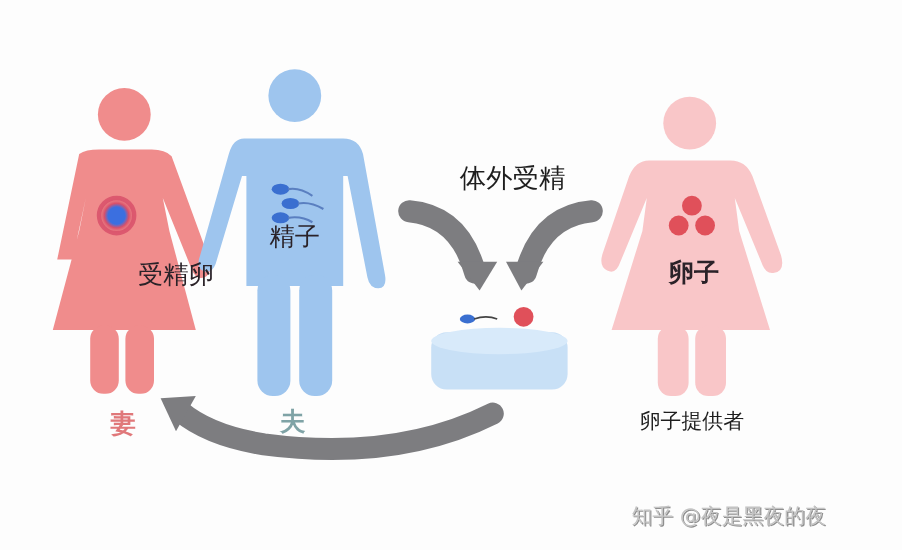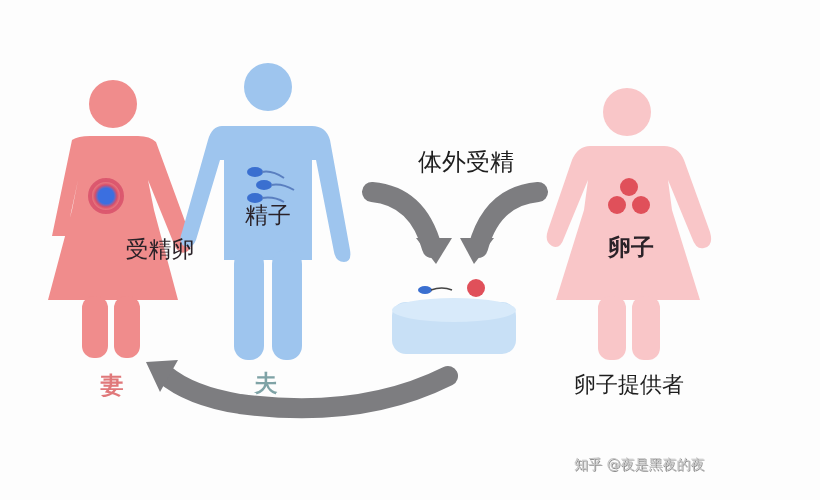--- a/index.html
+++ b/index.html
@@ -3,22 +3,22 @@
 <meta charset="utf-8">
 <style>
   html, body { margin: 0; padding: 0; }
   body { width: 820px; height: 500px; background: #fdfdfd; position: relative; overflow: hidden;
          font-family: "DejaVu Sans", "Liberation Sans", sans-serif; }
   #stage { position: absolute; left: 0; top: 0; width: 820px; height: 500px; }
   .lbl { position: absolute; white-space: nowrap; transform: translateX(-50%); }
   .lbl-body { font-size: 23px; color: #2a2228; letter-spacing: 0px; }
   .lbl-role { font-size: 23px; font-weight: bold; }
   .lbl-title { font-size: 24px; color: #1e1e1e; margin-left: 11px; }
-  .lbl-donor { font-size: 22px; color: #1e1e1e; }
-  .watermark { position: absolute; font-size: 14px; color: #c4c4c4; white-space: nowrap;
+  .lbl-donor { font-size: 19px; color: #1e1e1e; }
+  .watermark { position: absolute; font-size: 19px; color: #c4c4c4; white-space: nowrap;
                text-shadow: 1px 1px 0 #8f8f8f; }
 </style>
 </head>
 <body>
 
 <div id="stage">
 <svg width="820" height="500" viewBox="0 0 820 500">
   <defs>
     <radialGradient id="zyg" cx="50%" cy="50%" r="50%">
       <stop offset="0%" stop-color="#3b6fe0"></stop>

